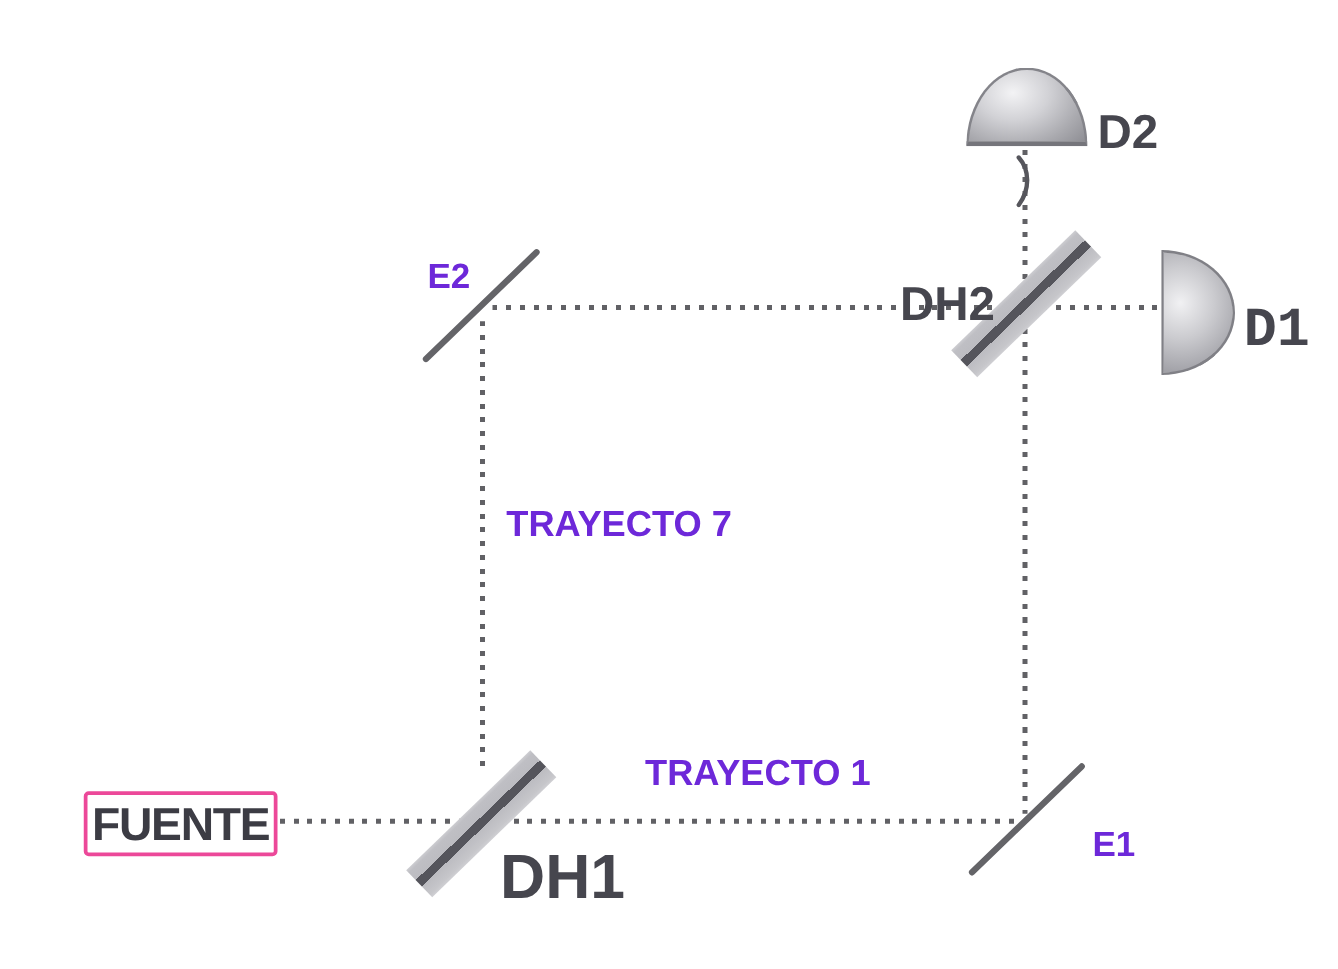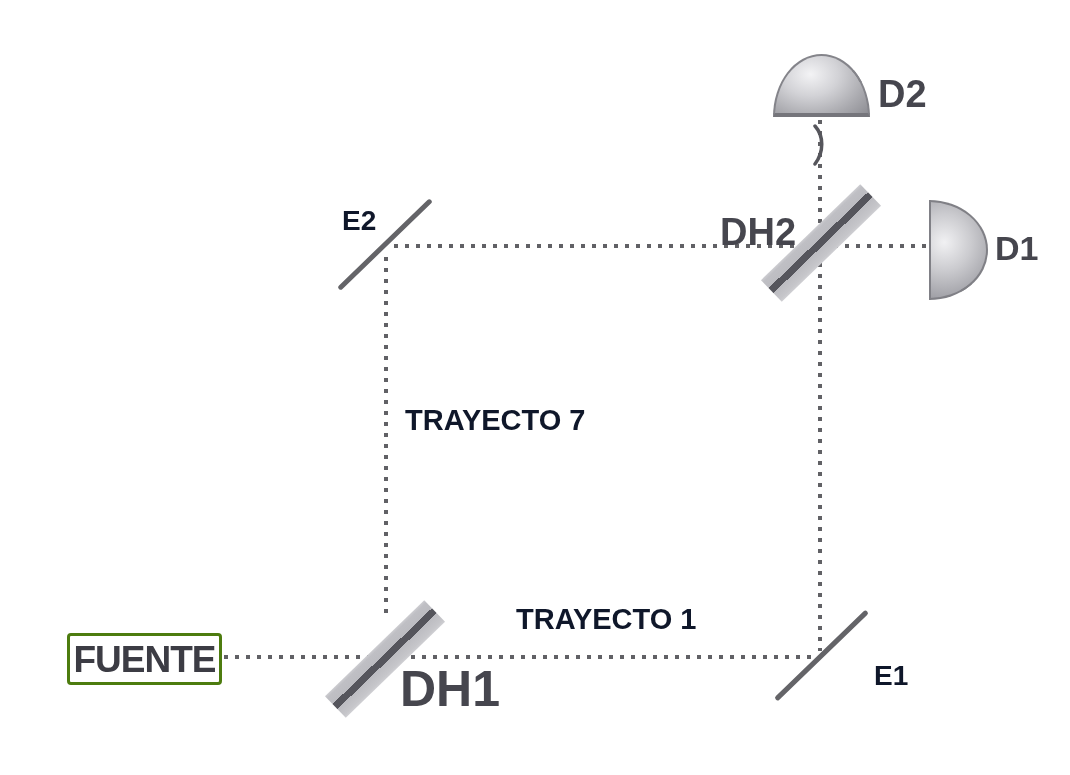--- a/index.html
+++ b/index.html
@@ -26,21 +26,21 @@
   .beam-v {
     width: 4px;
     background-image: repeating-linear-gradient(to bottom,
       #616165 0px, #616165 4px, transparent 4px, transparent 11px);
   }
 
   
   .source-box {
     left: 67px; top: 633px;
     width: 155px; height: 52px;
-    border: 3px solid #4d7c0f;
+    border: 3px solid #ec4899;
     border-radius: 4px;
     box-sizing: border-box;
     display: flex;
     align-items: center;
     justify-content: center;
   }
   .source-label {
     font-size: 37px;
     font-weight: 700;
     letter-spacing: -1px;
@@ -95,31 +95,32 @@
 
   
   .arc-mark { left: 811px; top: 124px; }
 
   
   .lbl-gray {
     font-weight: 700;
     color: #46464e;
     line-height: 1;
     white-space: nowrap;
+    margin-top: 12px;
   }
   .lbl-navy {
     font-weight: 700;
-    color: #0f172a;
+    color: #6d28d9;
     line-height: 1;
     white-space: nowrap;
   }
   .lbl-dh1 { left: 400px; top: 664px; font-size: 50px; }
   .lbl-dh2 { left: 720px; top: 213px; font-size: 38px; }
   .lbl-d2  { left: 878px; top: 75px;  font-size: 38px; }
-  .lbl-d1  { left: 995px; top: 231px; font-size: 34px; }
+  .lbl-d1  { left: 995px; top: 231px; font-size: 44px; font-family: Liberation Mono, monospace; }
   .lbl-e2  { left: 342px; top: 207px; font-size: 28px; }
   .lbl-e1  { left: 832px; top: 662px; font-size: 28px; margin-left: 42px; }
   .lbl-t2  { left: 405px; top: 406px; font-size: 29px; }
   .lbl-t1  { left: 516px; top: 605px; font-size: 29px; }
 </style>
 </head>
 <body>
 
 <div class="canvas">
 

